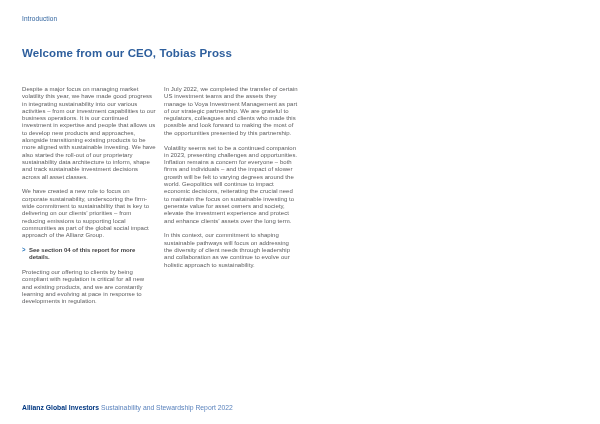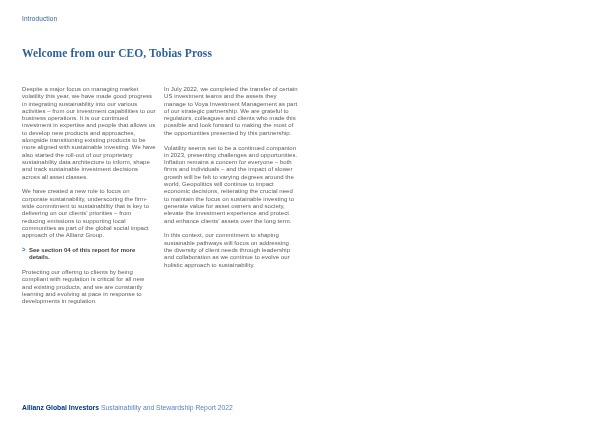--- a/index.html
+++ b/index.html
@@ -89,21 +89,21 @@
     color: #5b83bd;
   }
 </style>
 </head>
 <body>
 
 <div class="page">
 
   <div class="eyebrow">Introduction</div>
 
-  <h1 class="title" style="margin:0;font-family:Liberation Serif, serif;">Welcome from our CEO, Tobias Pross</h1>
+  <h1 class="title" style="margin:0;">Welcome from our CEO, Tobias Pross</h1>
 
   <div class="columns">
 
     <div class="col">
       <p class="body">Despite a major focus on managing market volatility this year, we have made good progress in integrating sustainability into our various activities – from our investment capabilities to our business operations. It is our continued investment in expertise and people that allows us to develop new products and approaches, alongside transitioning existing products to be more aligned with sustainable investing. We have also started the roll-out of our proprietary sustainability data architecture to inform, shape and track sustainable investment decisions across all asset classes.</p>
       <p class="body">We have created a new role to focus on corporate sustainability, underscoring the firm-wide commitment to sustainability that is key to delivering on our clients’ priorities – from reducing emissions to supporting local communities as part of the global social impact approach of the Allianz Group.</p>
       <div class="link-row">
         <span class="chevron">&gt;</span>
         <span class="link-text">See section 04 of this report for more details.</span>
       </div>

